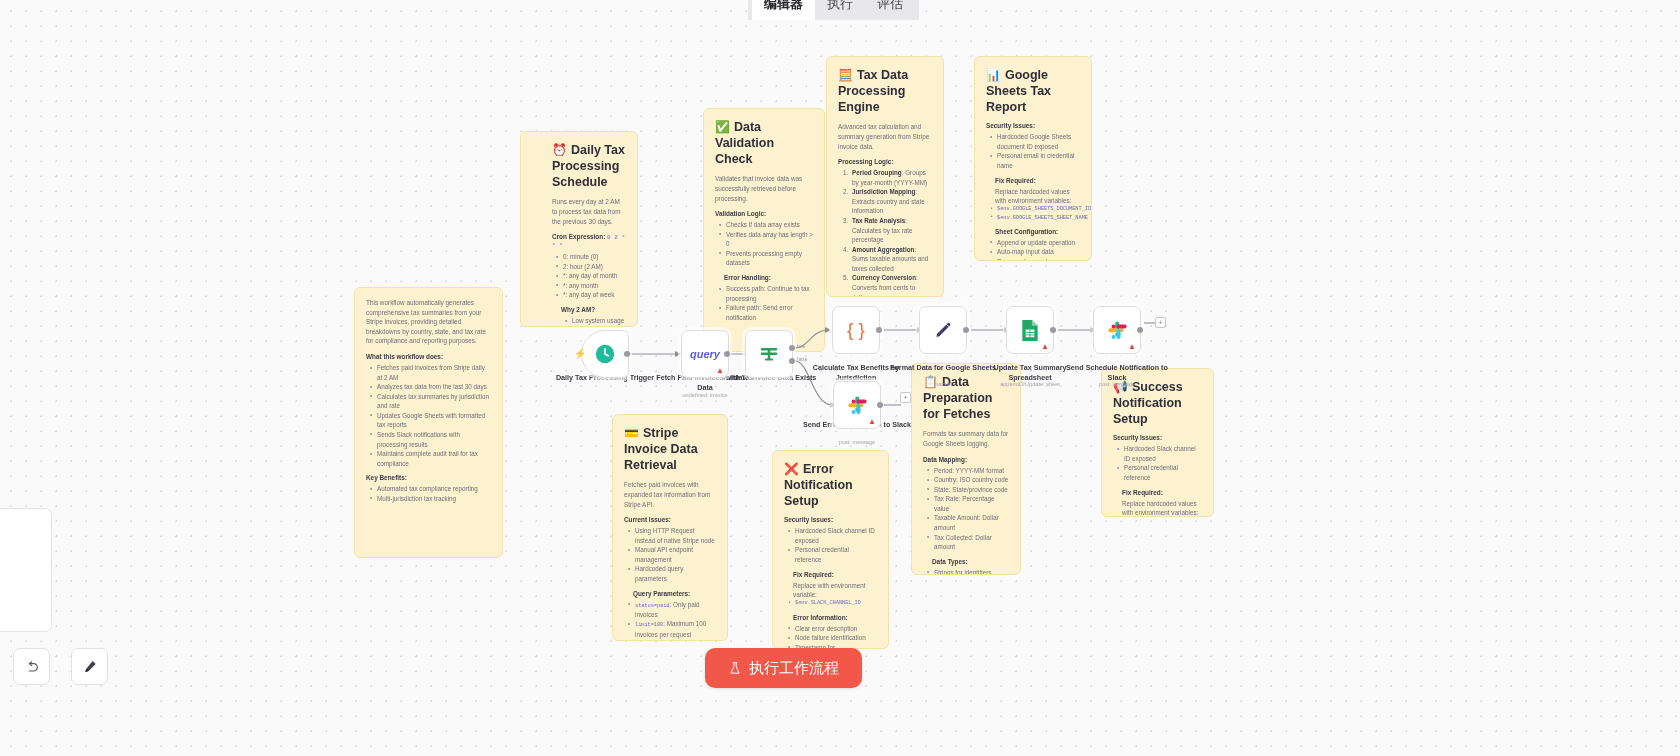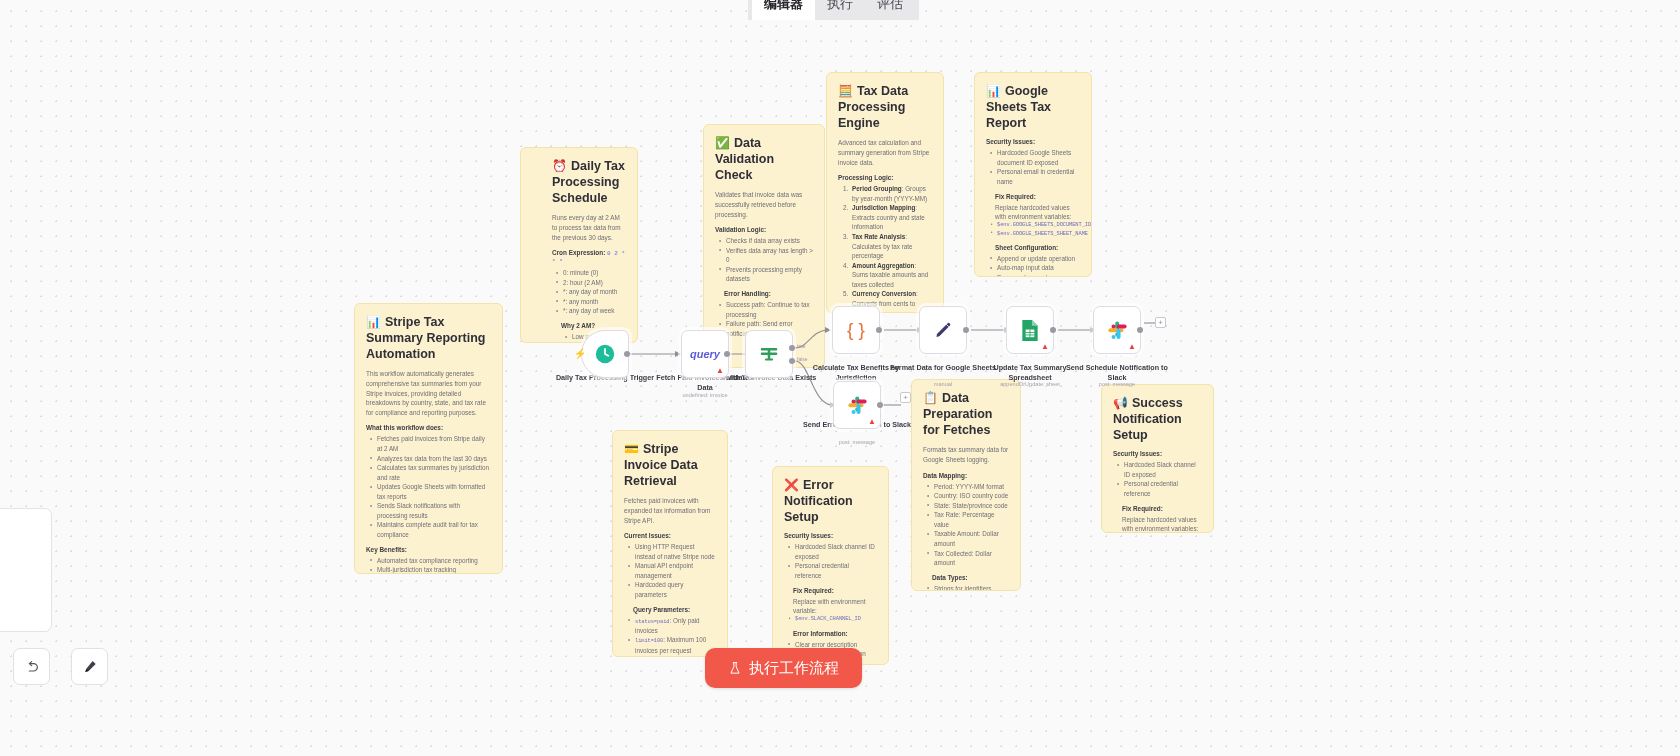--- a/index.html
+++ b/index.html
@@ -40,21 +40,20 @@
   
   .note {
     position: absolute;
     background: #fdf2cf;
     border: 1px solid #f2e3ab;
     border-radius: 6px;
     padding: 10px 11px 12px 11px;
     color: #4b4b55;
     overflow: hidden;
     z-index: 5;
-    margin-top: 16px;
   }
   .note h3 {
     font-size: 12.5px; font-weight: 700; color: #2f2f38;
     line-height: 1.28; margin-bottom: 7px;
     display: block;
   }
   .note h3 .emj { margin-right: 4px; font-size: 12px; }
   .note p.lead {
     font-size: 6.4px; line-height: 1.5; color: #6e6e78;
     margin-bottom: 7px;
@@ -190,21 +189,20 @@
       <polygon points="748,351 754,354 748,357"></polygon>
       <polygon points="825,327 831,330 825,333"></polygon>
       <polygon points="830,402 836,405 830,408"></polygon>
       <polygon points="917,327 923,330 917,333"></polygon>
       <polygon points="1004,327 1010,330 1004,333"></polygon>
       <polygon points="1090,327 1096,330 1090,333"></polygon>
     </g>
   </svg>
 
   <div class="note" style="left:354px; top:287px; width:149px; height:271px;">
-    <h3><span class="emj">📊</span><span>Stripe Tax Summary Reporting Automation</span></h3>
     <p class="lead">This workflow automatically generates comprehensive tax summaries from your Stripe invoices, providing detailed breakdowns by country, state, and tax rate for compliance and reporting purposes.</p>
     <div class="sec">What this workflow does:</div>
     <ul>
       <li>Fetches paid invoices from Stripe daily at 2 AM</li>
       <li>Analyzes tax data from the last 30 days</li>
       <li>Calculates tax summaries by jurisdiction and rate</li>
       <li>Updates Google Sheets with formatted tax reports</li>
       <li>Sends Slack notifications with processing results</li>
       <li>Maintains complete audit trail for tax compliance</li>
     </ul>

